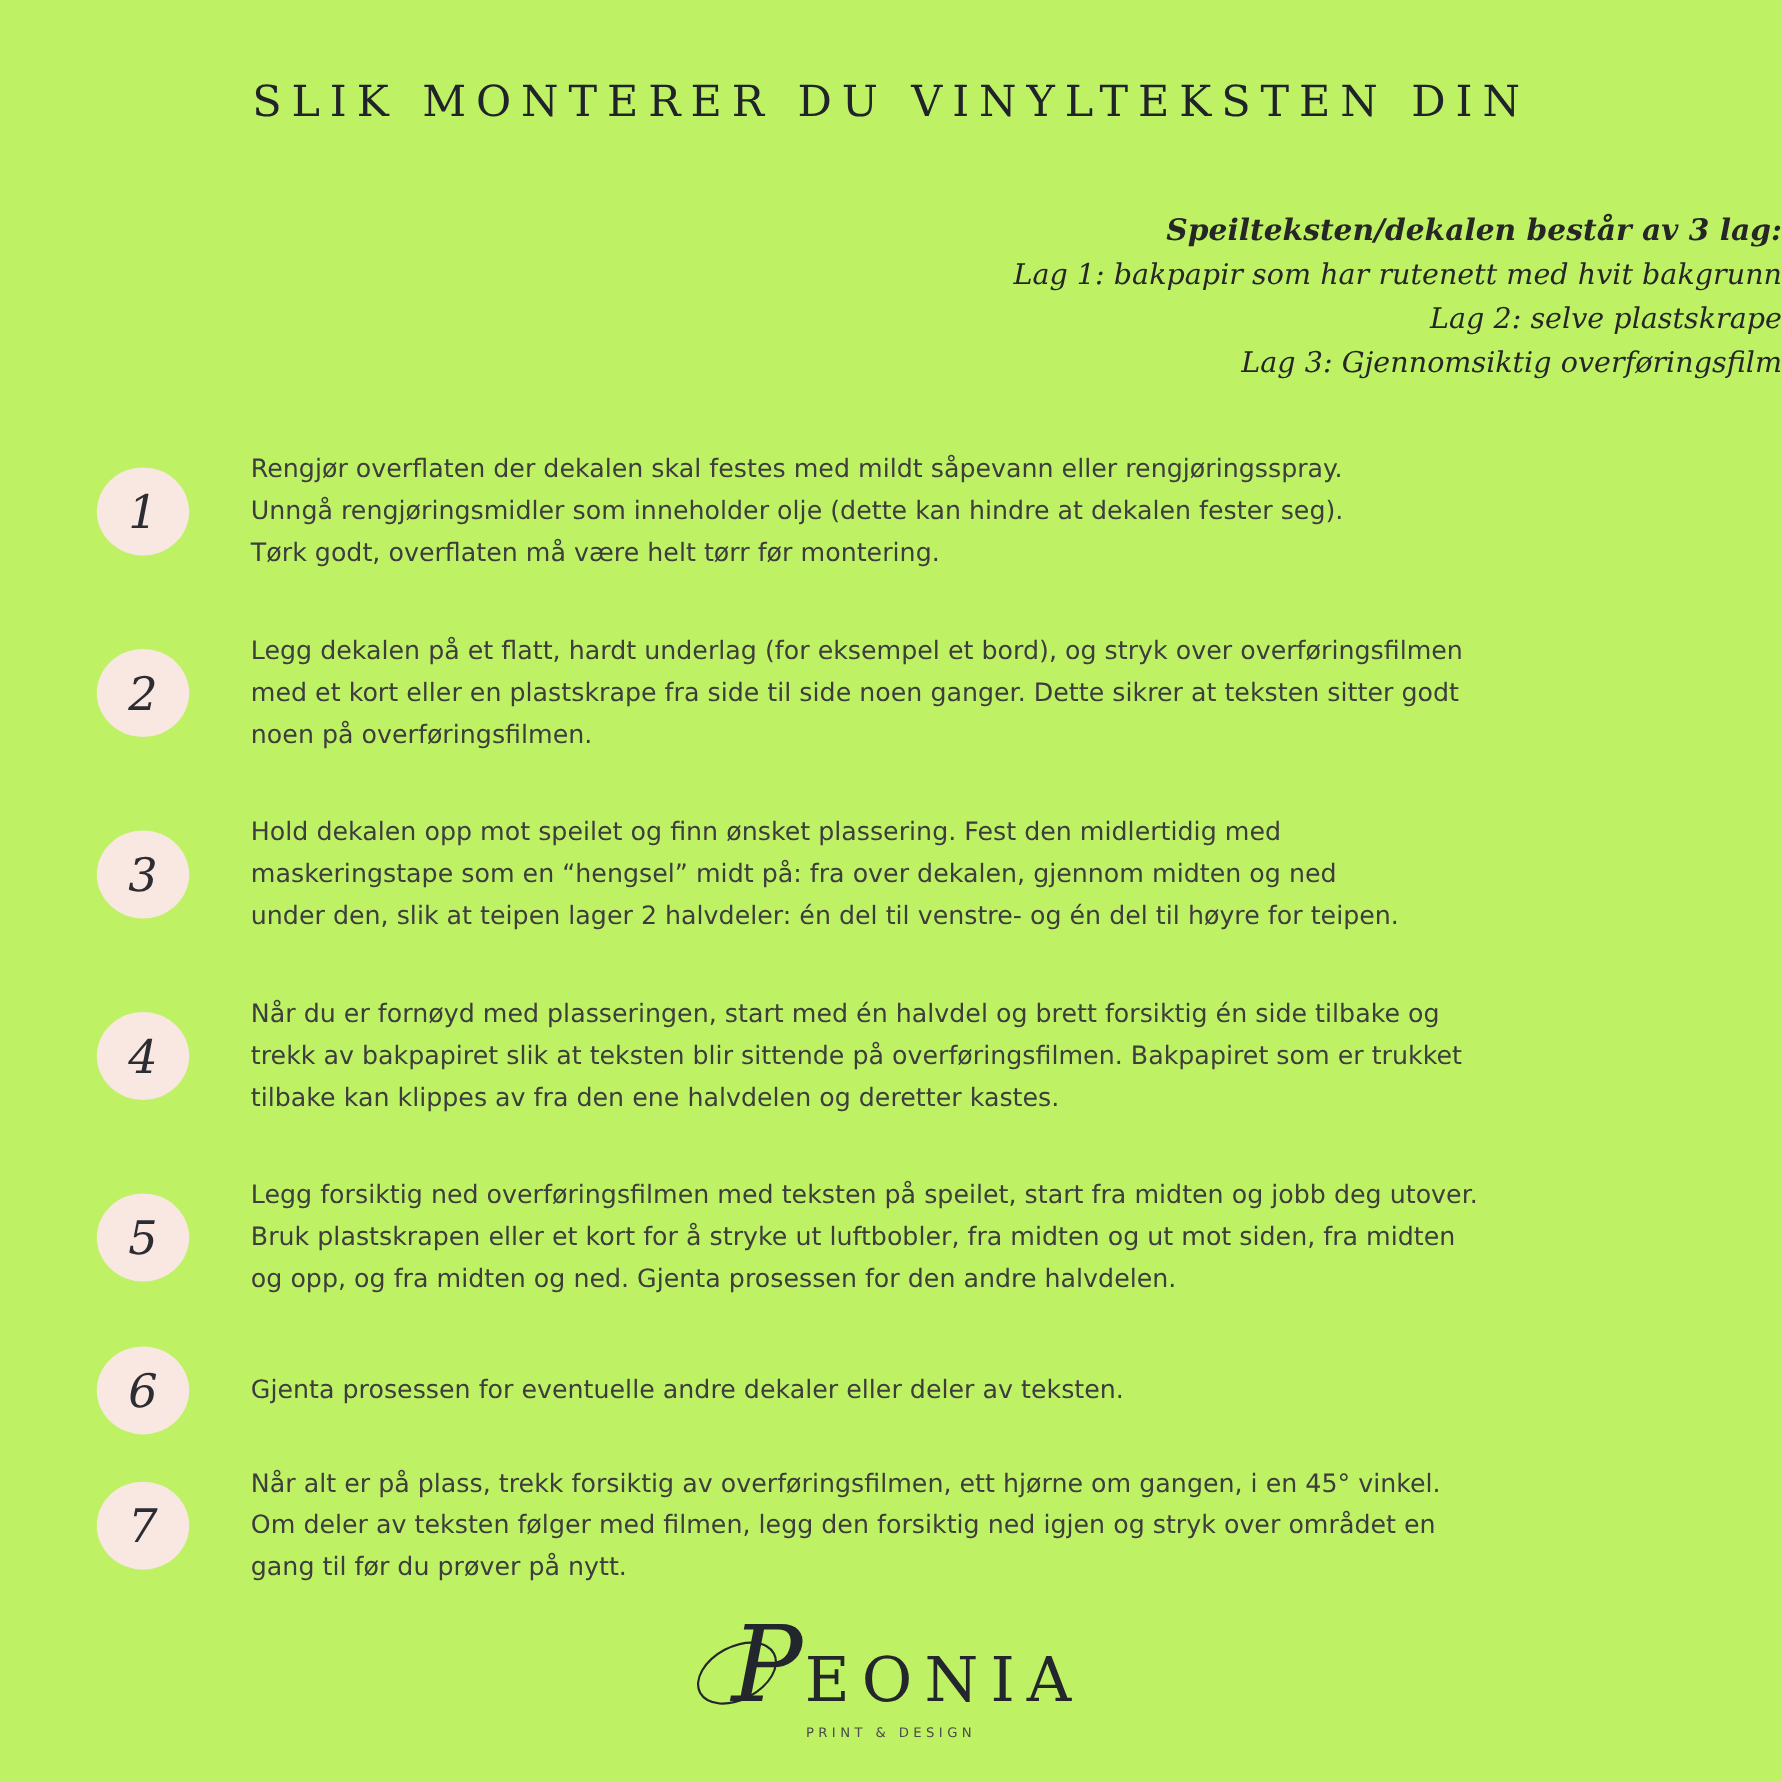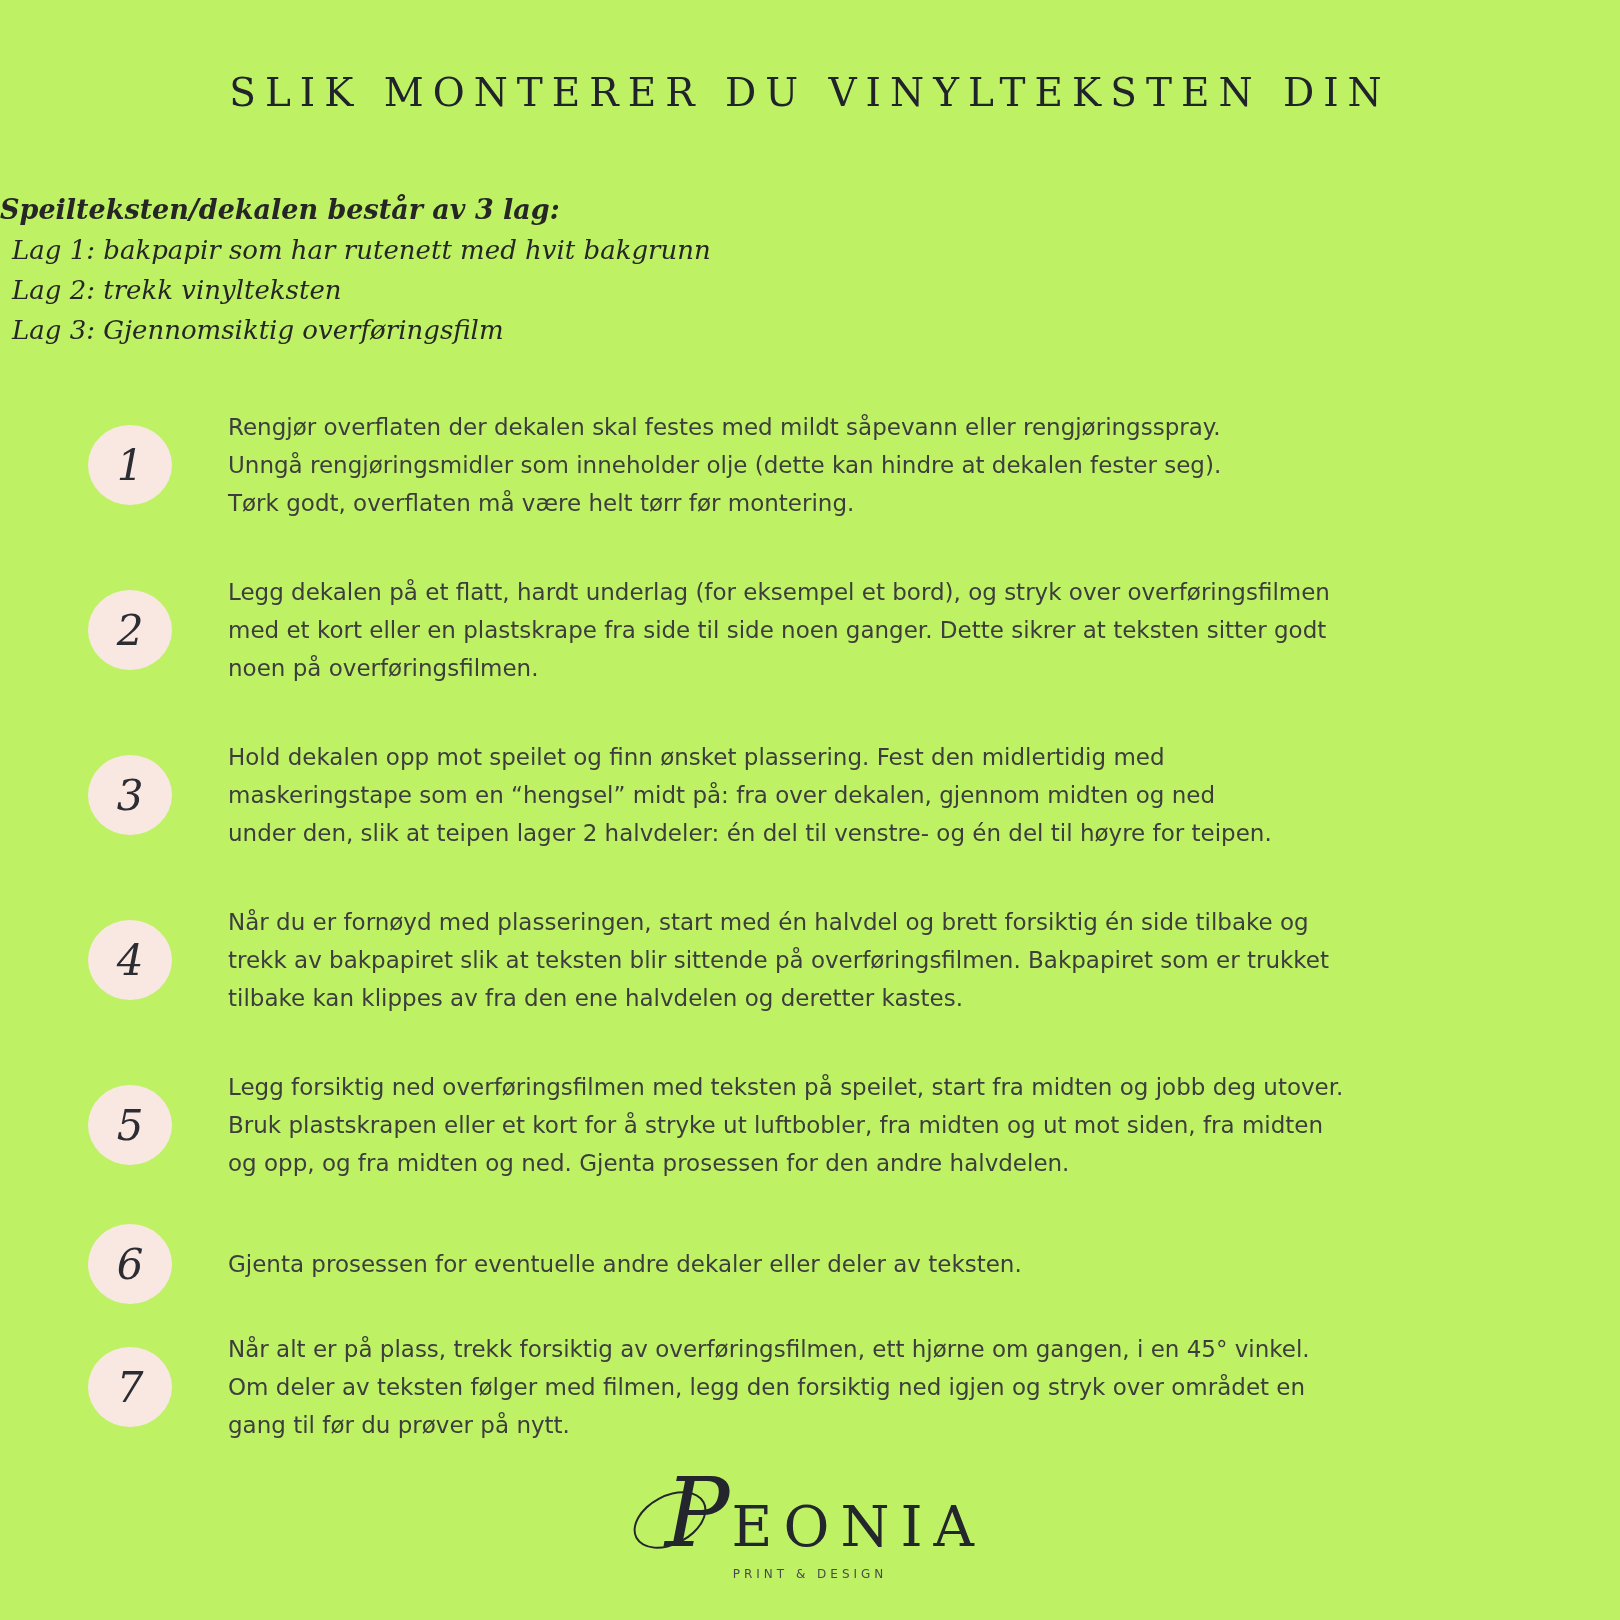--- a/index.html
+++ b/index.html
@@ -21,21 +21,21 @@
     font-weight: 400;
     font-size: 39px;
     letter-spacing: 9px;
     color: #20242a;
   }
 
   .intro {
     position: absolute;
     top: 190px;
     left: 0; right: 0;
-    text-align: left;
+    text-align: right;
     font-family: "DejaVu Serif", serif;
     font-style: italic;
     color: #262626;
   }
   .intro-heading {
     font-size: 27px;
     font-weight: 700;
     line-height: 40px;
   }
   .intro-line {
@@ -132,21 +132,21 @@
 </head>
 <body>
 
 <div class="page">
 
   <div class="title">SLIK MONTERER DU VINYLTEKSTEN DIN</div>
 
   <div class="intro">
     <div class="intro-heading">Speilteksten/dekalen består av 3 lag:</div>
     <div class="intro-line">Lag 1: bakpapir som har rutenett med hvit bakgrunn</div>
-    <div class="intro-line">Lag 2: trekk vinylteksten</div>
+    <div class="intro-line">Lag 2: selve plastskrape</div>
     <div class="intro-line">Lag 3: Gjennomsiktig overføringsfilm</div>
   </div>
 
   <div class="steps">
 
     <div class="step">
       <div class="badge">1</div>
       <div class="step-text">
         <div class="line">Rengjør overflaten der dekalen skal festes med mildt såpevann eller rengjøringsspray.</div>
         <div class="line">Unngå rengjøringsmidler som inneholder olje (dette kan hindre at dekalen fester seg).</div>

